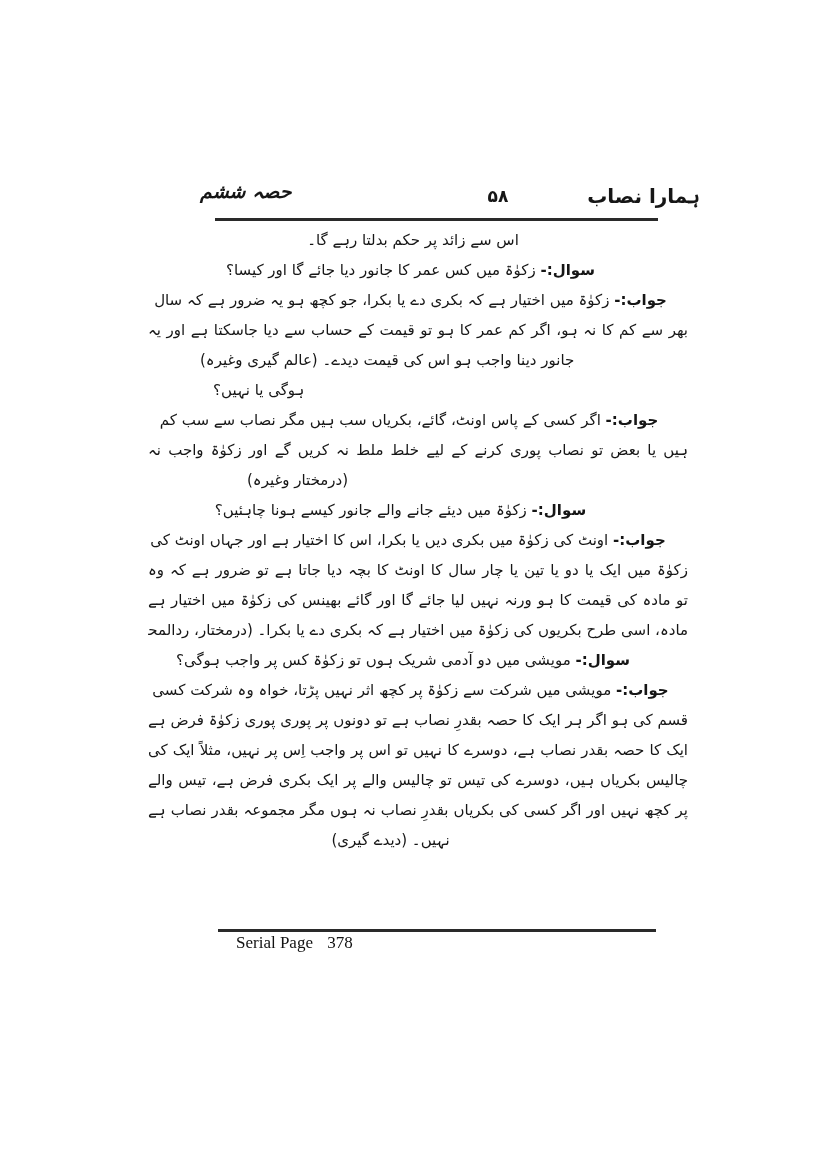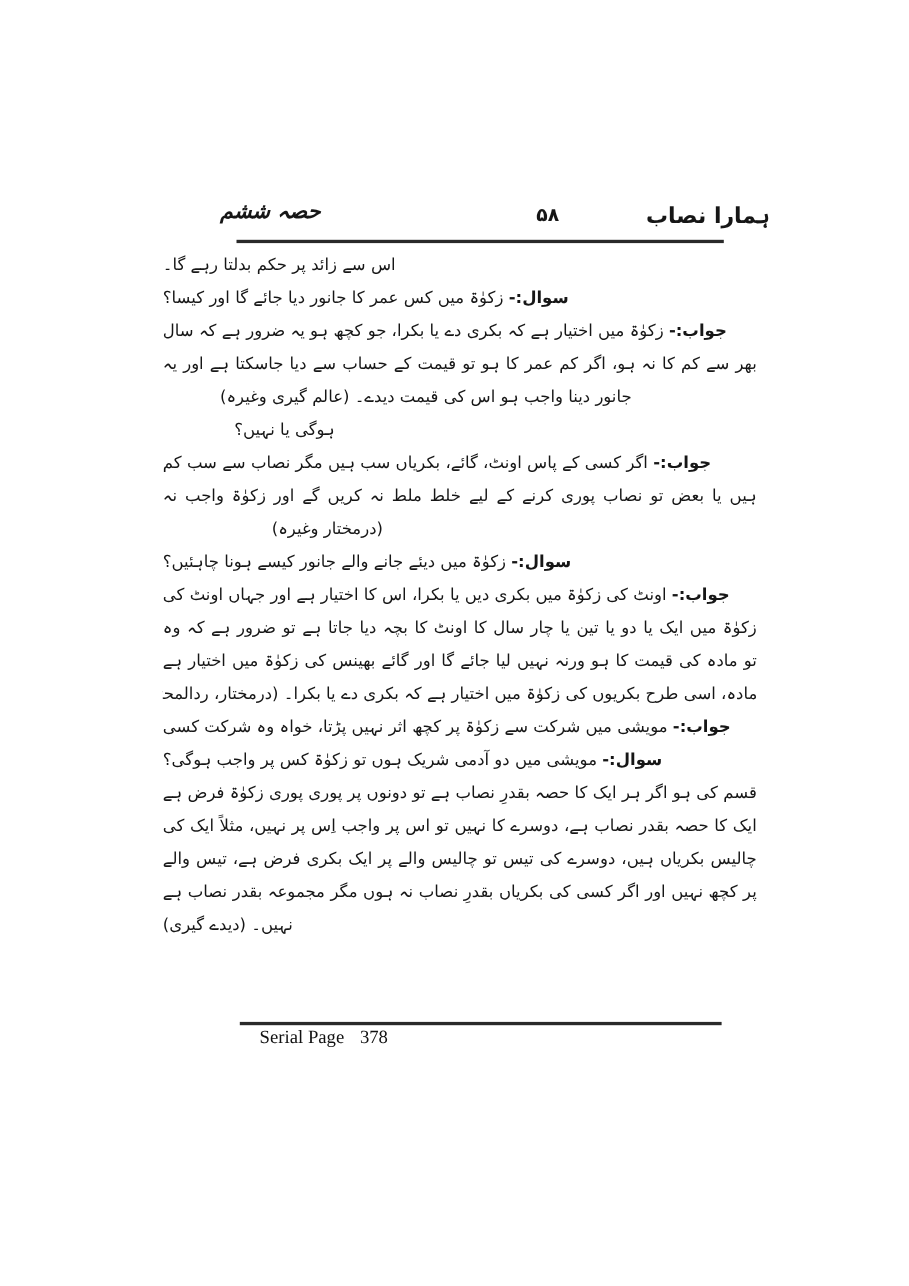--- a/index.html
+++ b/index.html
@@ -30,21 +30,21 @@
     background:#2a2a2a;
   }
   
   .body-text{
     position:absolute;top:225px;left:148px;width:540px;
   }
   .body-line{
     height:30px;line-height:30px;
     font-size:15px;
     direction:rtl;
-    text-align:left;
+    text-align:center;
     white-space:nowrap;
     overflow:hidden;
   }
   .body-line.full{
     white-space:normal;
     text-align:justify;
     text-align-last:justify;
   }
   .body-line.left{
     text-align:left;
@@ -82,22 +82,22 @@
     <div class="body-line left" style="padding-left:52px"><span>جانور دینا واجب ہو اس کی قیمت دیدے۔ (عالم گیری وغیرہ)</span></div>
     <div class="body-line left" style="padding-left:65px"><span>ہوگی یا نہیں؟</span></div>
     <div class="body-line" style="padding-right:18px"><span class="qa">جواب:-</span> <span>اگر کسی کے پاس اونٹ، گائے، بکریاں سب ہیں مگر نصاب سے سب کم</span></div>
     <div class="body-line full"><span>ہیں یا بعض تو نصاب پوری کرنے کے لیے خلط ملط نہ کریں گے اور زکوٰۃ واجب نہ ہوگی۔</span></div>
     <div class="body-line left" style="padding-left:99px"><span>(درمختار وغیرہ)</span></div>
     <div class="body-line" style="padding-right:35px"><span class="qa">سوال:-</span> <span>زکوٰۃ میں دیئے جانے والے جانور کیسے ہونا چاہئیں؟</span></div>
     <div class="body-line" style="padding-right:20px"><span class="qa">جواب:-</span> <span>اونٹ کی زکوٰۃ میں بکری دیں یا بکرا، اس کا اختیار ہے اور جہاں اونٹ کی</span></div>
     <div class="body-line full"><span>زکوٰۃ میں ایک یا دو یا تین یا چار سال کا اونٹ کا بچہ دیا جاتا ہے تو ضرور ہے کہ وہ مادہ ہو اور نر دیں</span></div>
     <div class="body-line full"><span>تو مادہ کی قیمت کا ہو ورنہ نہیں لیا جائے گا اور گائے بھینس کی زکوٰۃ میں اختیار ہے کہ نر لیا جائے یا</span></div>
     <div class="body-line left"><span>مادہ، اسی طرح بکریوں کی زکوٰۃ میں اختیار ہے کہ بکری دے یا بکرا۔ (درمختار، ردالمحتار وغیرہ)</span></div>
+    <div class="body-line" style="padding-right:30px"><span class="qa">سوال:-</span> <span>مویشی میں دو آدمی شریک ہوں تو زکوٰۃ کس پر واجب ہوگی؟</span></div>
     <div class="body-line" style="padding-right:15px"><span class="qa">جواب:-</span> <span>مویشی میں شرکت سے زکوٰۃ پر کچھ اثر نہیں پڑتا، خواہ وہ شرکت کسی</span></div>
-    <div class="body-line" style="padding-right:30px"><span class="qa">سوال:-</span> <span>مویشی میں دو آدمی شریک ہوں تو زکوٰۃ کس پر واجب ہوگی؟</span></div>
     <div class="body-line full"><span>قسم کی ہو اگر ہر ایک کا حصہ بقدرِ نصاب ہے تو دونوں پر پوری پوری زکوٰۃ فرض ہے اور</span></div>
     <div class="body-line full"><span>ایک کا حصہ بقدر نصاب ہے، دوسرے کا نہیں تو اس پر واجب اِس پر نہیں، مثلاً ایک کی</span></div>
     <div class="body-line full"><span>چالیس بکریاں ہیں، دوسرے کی تیس تو چالیس والے پر ایک بکری فرض ہے، تیس والے</span></div>
     <div class="body-line full"><span>پر کچھ نہیں اور اگر کسی کی بکریاں بقدرِ نصاب نہ ہوں مگر مجموعہ بقدر نصاب ہے تو کسی پر کچھ</span></div>
     <div class="body-line" style="padding-right:55px"><span>نہیں۔ (دیدے گیری)</span></div>
   </div>
 
   <div class="footer-rule"></div>
   <div class="serial">
     <span>Serial Page</span>

